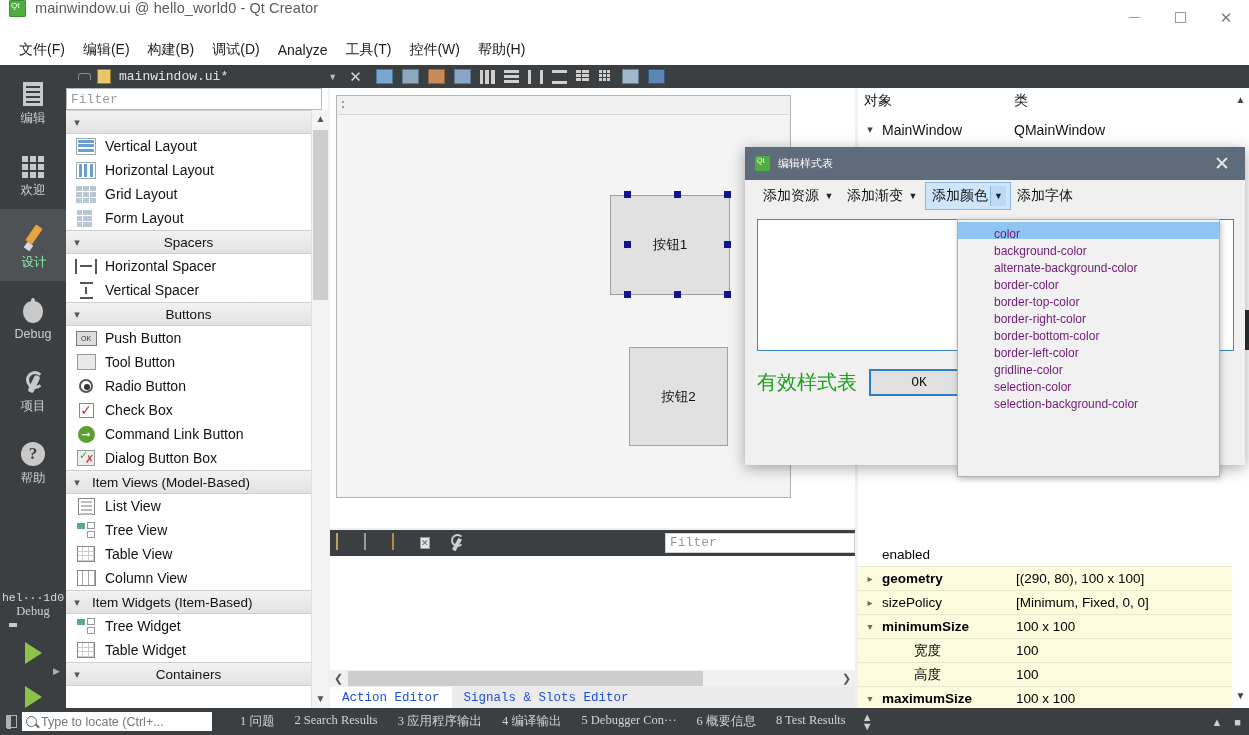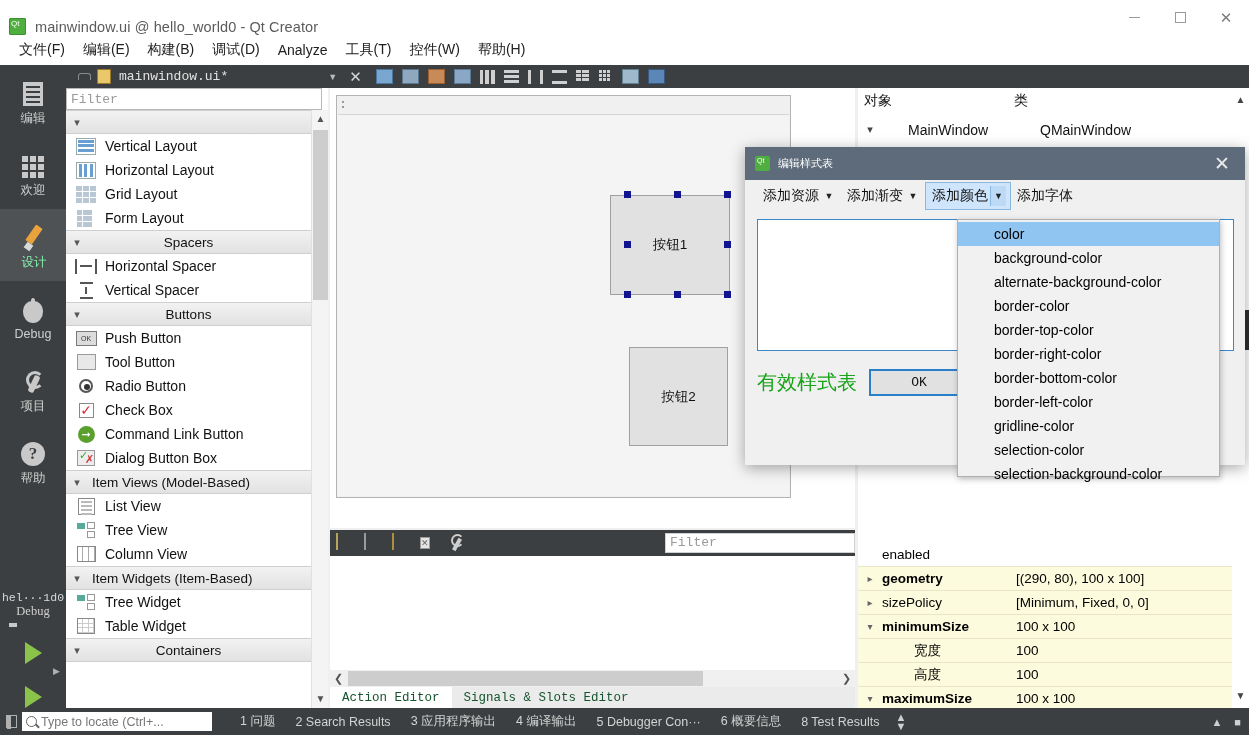--- a/index.html
+++ b/index.html
@@ -11,21 +11,21 @@
     background:#f0f0f0;
     overflow:hidden;
     position:relative;
     -webkit-font-smoothing:antialiased;
   }
 
   
   #titlebar {
     position:absolute; left:0; top:0; width:1249px; height:35px;
     background:#ffffff;
-    display:flex; align-items:flex-end;
+    display:flex; align-items:flex-start;
   }
   #titlebar .qticon {
     width:17px; height:17px; margin-left:9px; margin-right:9px;
     background:#4fae3f; border-radius:2px; position:relative;
     box-shadow: inset 0 0 0 1px #3c8f32;
   }
   #titlebar .qticon:after{
     content:"Qt"; position:absolute; left:2px; top:1px;
     font-size:8px; color:#fff; font-family:"Liberation Sans",sans-serif;
   }
@@ -172,30 +172,30 @@
   .wrench2:after{content:"";position:absolute;left:3px;top:0;width:9px;height:9px;border:2.5px solid #cfcfcf;border-radius:50%;border-right-color:transparent;}
   #ae-filter { position:absolute; right:0; top:3px; width:190px; height:20px; background:#fff; border:1px solid #d0d0d0; color:#9a9a9a; font-family:"Liberation Mono",monospace; font-size:13px; padding:1px 4px;}
   #ae-header { position:absolute; left:0; top:26px; width:525px; height:26px; background:#fff; border-bottom:1px solid #dcdcdc; display:flex; font-size:14px; color:#111;}
   #ae-header div { border-right:1px solid #e3e3e3; padding-left:8px; display:flex; align-items:center;}
   #ae-body { position:absolute; left:0; top:52px; width:525px; height:93px; background:#fff;}
   #ae-hscroll { position:absolute; left:0; top:140px; width:525px; height:17px; background:#f0f0f0; }
   #ae-hscroll .thumb{position:absolute;left:18px;top:1px;width:355px;height:15px;background:#cdcdcd;}
   #ae-hscroll .l,#ae-hscroll .r{position:absolute;top:0;width:17px;height:17px;text-align:center;line-height:17px;color:#555;font-size:11px;}
   #ae-hscroll .l{left:0;} #ae-hscroll .r{right:0;}
   #ae-tabs { position:absolute; left:0; top:157px; width:525px; height:21px; background:#ebebeb; display:flex; align-items:stretch; font-family:"Liberation Mono",monospace; font-size:12.5px;}
-  #ae-tabs .tab { padding:2px 12px; display:flex; align-items:center; color:#14532d;}
+  #ae-tabs .tab { padding:2px 12px; display:flex; align-items:center; color:#1d4ed8;}
   #ae-tabs .tab.sel { background:#ffffff; }
 
   
   #rightpanel { position:absolute; left:858px; top:88px; width:391px; height:620px; background:#fff;}
   #objhdr { position:absolute;left:0;top:4px;width:374px;height:25px;display:flex;font-size:14px;color:#111;}
   #objhdr .c1{width:150px;padding-left:6px;} #objhdr .c2{padding-left:6px;}
   #objrow { position:absolute;left:0;top:29px;width:374px;height:25px;display:flex;font-size:14px;color:#111;align-items:center;}
   #objrow .chev{width:24px;text-align:center;color:#444;font-size:11px;}
-  #objrow .c1{width:126px;margin-left:26px;} #objrow .c2{padding-left:6px;}
+  #objrow .c1{width:126px;} #objrow .c2{padding-left:6px;}
   #obj-scroll-up{position:absolute;right:0;top:3px;width:17px;height:17px;text-align:center;line-height:17px;color:#444;font-size:10px;}
   #prop-table { position:absolute; left:0; top:455px; width:374px; height:250px; font-size:13.5px;}
   .prow { display:flex; height:24px; align-items:center; border-bottom:1px solid #eae6c8; }
   .prow .ex { width:24px; text-align:center; color:#666; font-size:10px; flex:none;}
   .prow .pn { width:128px; flex:none; overflow:hidden; white-space:nowrap;}
   .prow .pv { flex:1; padding-left:6px; overflow:hidden; white-space:nowrap;}
   .prow.bold .pn { font-weight:bold; }
   .prow.y { background:#fcfbdd; }
   .prow.w { background:#ffffff; }
   .prow .indent { padding-left:32px; }
@@ -225,32 +225,32 @@
           font-family:"Liberation Mono",monospace; font-size:13px; color:#111;}
   .dbtn.default { border:2px solid #2a7fc9; }
   .dbtn.blank { margin-left:8px; }
 
   
   #dropdown {
     position:absolute; left:957px; top:219px; width:263px; height:258px;
     background:#f1f1f1; border:1px solid #b0b0b0; box-shadow:1px 2px 6px rgba(0,0,0,.25);
     padding:2px 0;
   }
-  .ddopt { height:24px; line-height:24px; padding-left:36px; font-size:14px; color:#000000; }
+  .ddopt { height:17px; line-height:24px; padding-left:36px; font-size:12px; color:#701a75; }
   .ddopt.sel { background:#8fc5f0; }
 
   
   #statusbar { position:absolute; left:0; top:708px; width:1249px; height:27px; background:#3c3f41; display:flex; align-items:center; color:#d3d3d3;}
   #sb-toggle { width:22px; height:27px; display:flex; align-items:center; justify-content:center;}
   #sb-toggle .sq{width:11px;height:13px;border:1px solid #b0b0b0;position:relative;}
   #sb-toggle .sq:after{content:"";position:absolute;left:0;top:0;width:4px;height:13px;background:#b0b0b0;}
   #sb-locate { width:190px; height:19px; background:#fff; display:flex; align-items:center; padding-left:4px; color:#777; font-size:12.5px;}
   #sb-locate .mag{width:11px;height:11px;border:1.6px solid #666;border-radius:50%;margin-right:4px;position:relative;flex:none;}
   #sb-locate .mag:after{content:"";position:absolute;left:8px;top:8px;width:5px;height:1.6px;background:#666;transform:rotate(45deg);}
-  #sb-items { display:flex; align-items:center; margin-left:18px; font-family:Liberation Sans, sans-serif; font-size:12.5px;}
+  #sb-items { display:flex; align-items:flex-start; margin-left:18px; font-family:Liberation Serif, serif; font-size:12.5px;}
   #sb-items .sbi { padding:0 10px; color:#d3d3d3; white-space:nowrap;}
   #sb-updown { margin-left:6px; color:#cfcfcf; font-size:11px; line-height:9px;}
   #sb-right { position:absolute; right:8px; display:flex; align-items:center; gap:12px; color:#cfcfcf; font-size:11px;}
 </style>
 </head>
 <body>
 
 <div id="titlebar">
   <span class="qticon"></span>
   <span class="ttl">mainwindow.ui @ hello_world0 - Qt Creator</span>
@@ -532,20 +532,36 @@
           <span class="ic-tv">
             <i class="a"></i>
             <i class="b"></i>
             <i class="c"></i>
           </span>
         </span>
       <span>Tree View</span>
     </div>
     <div class="wb-item">
       <span class="wi">
+          <span class="ic-tbl">
+            <i></i>
+            <i></i>
+            <i></i>
+            <i></i>
+            <i></i>
+            <i></i>
+            <i></i>
+            <i></i>
+            <i></i>
+          </span>
+        </span>
+      <span>Table View</span>
+    </div>
+    <div class="wb-item">
+      <span class="wi">
           <span class="ic-cv">
             <i></i>
             <i></i>
             <i></i>
           </span>
         </span>
       <span>Column View</span>
     </div>
 
     <div class="wb-cat">

